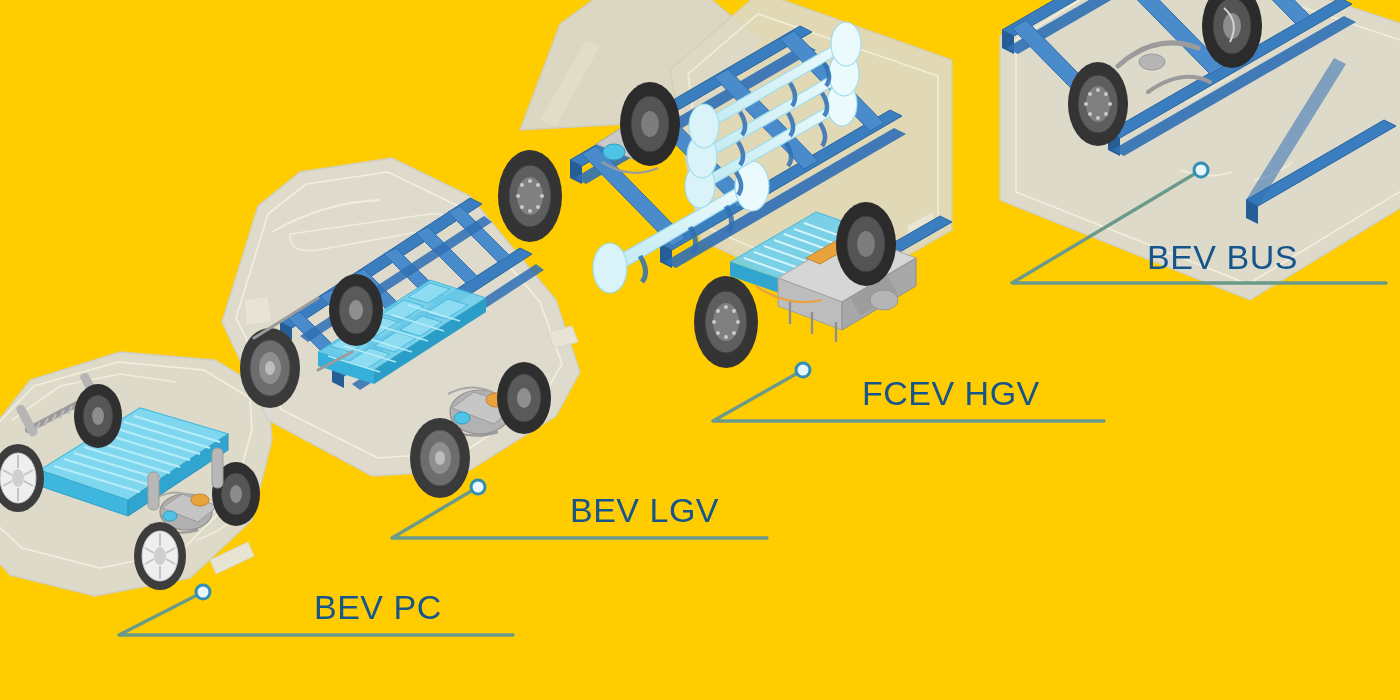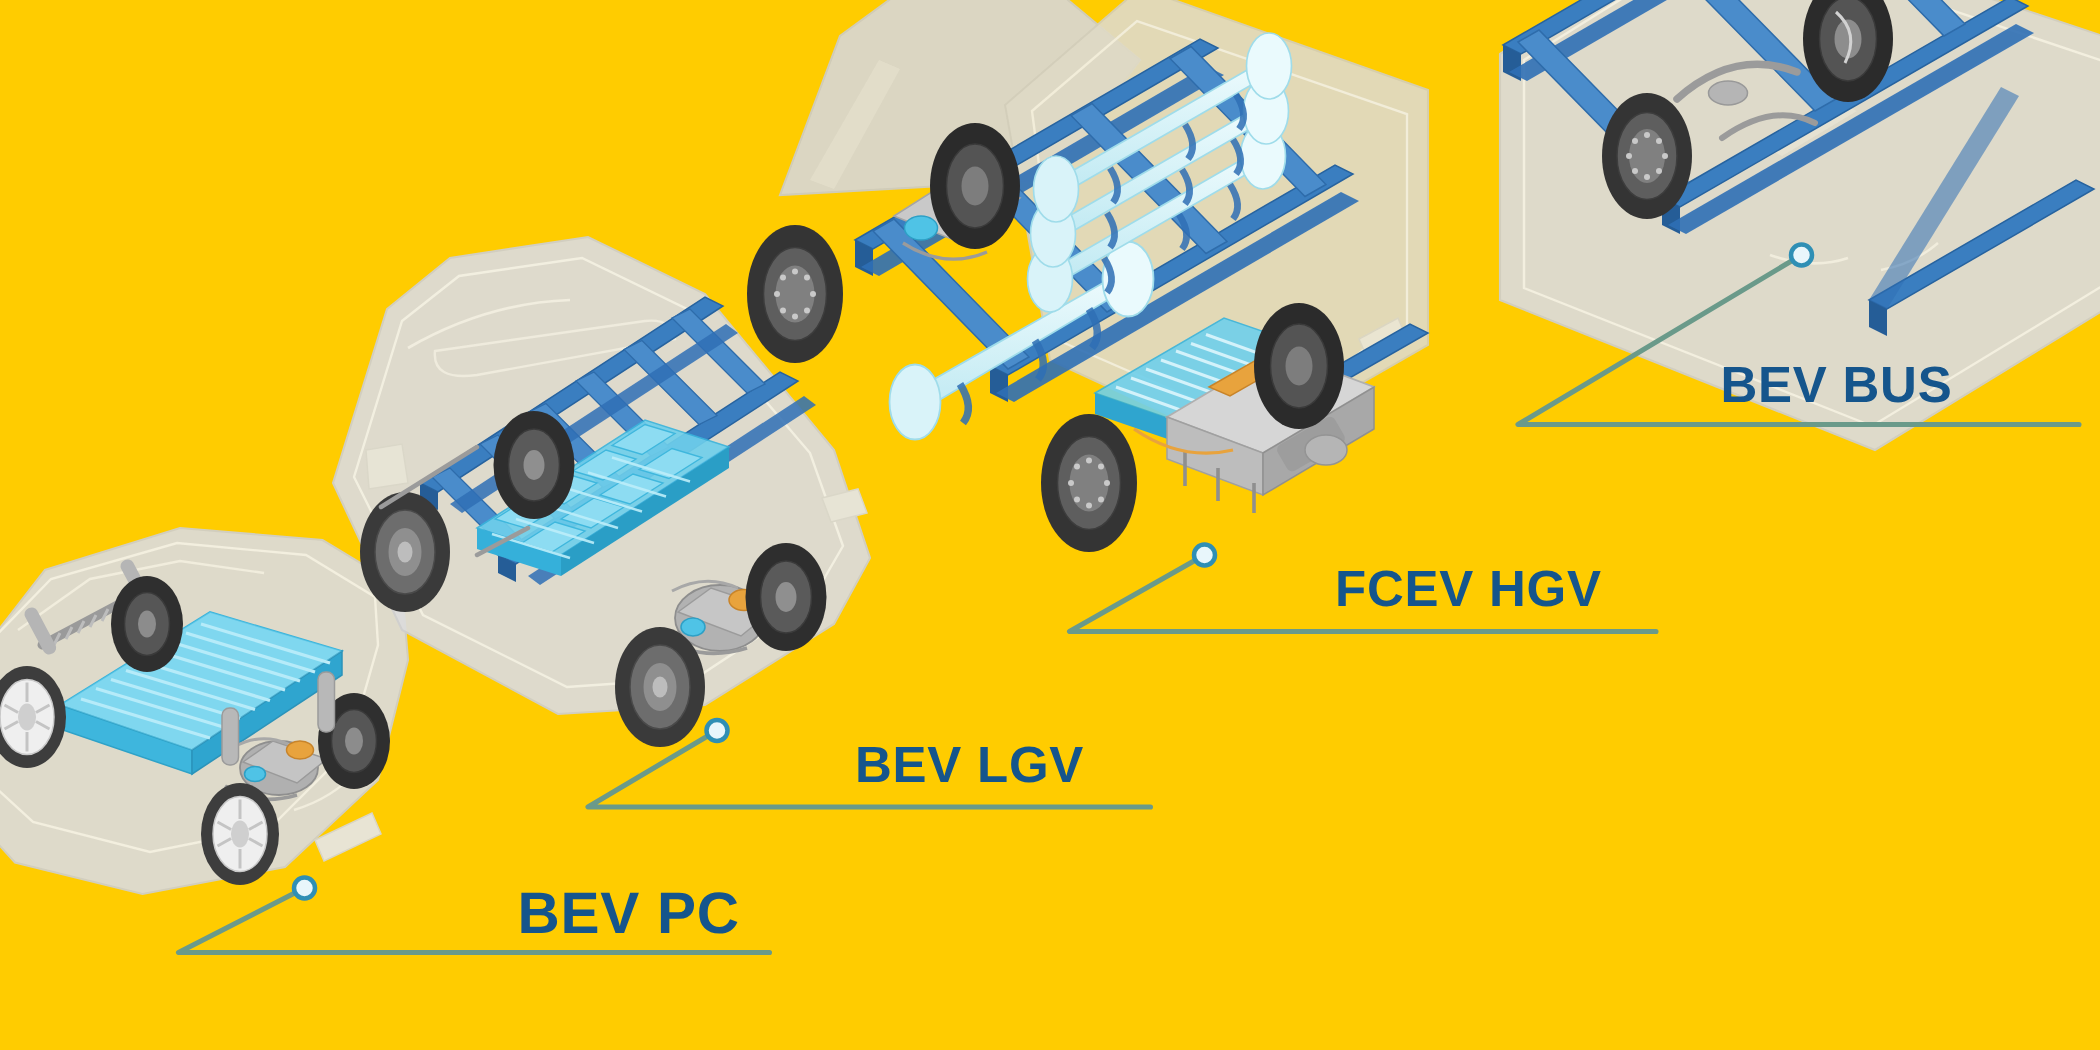--- a/index.html
+++ b/index.html
@@ -6,30 +6,30 @@
   body{
     width:1400px;height:700px;overflow:hidden;
     font-family:"Liberation Sans", sans-serif;
     background:#FFCC00;
   }
   #stage{position:relative;width:1400px;height:700px;background:#FFCC00;}
   #stage svg{position:absolute;left:0;top:0;width:1400px;height:700px;display:block;}
   .lbl{
     position:absolute;
     font-family:"Liberation Sans", sans-serif;
-    font-weight:bold;
+    font-weight:normal;
     color:#15558c;
     letter-spacing:0.5px;
     white-space:nowrap;
     line-height:1;
     text-align:center;
   }
-  .lbl-pc  {left:345px; top:590px; font-size:39px;}
+  .lbl-pc  {left:314px; top:590px; font-size:34px;}
   .lbl-lgv {left:556px; top:493px; font-size:34px;margin-left:14px;}
-  .lbl-hgv {left:862px; top:376px; font-size:34px;margin-left:28px;}
+  .lbl-hgv {left:862px; top:376px; font-size:34px;}
   .lbl-bus {left:1147px;top:240px; font-size:34px;}
 </style>
 </head>
 <body>
 
 <div id="stage">
 
   <svg viewBox="0 0 1400 700" xmlns="http://www.w3.org/2000/svg">
     <defs>
 

